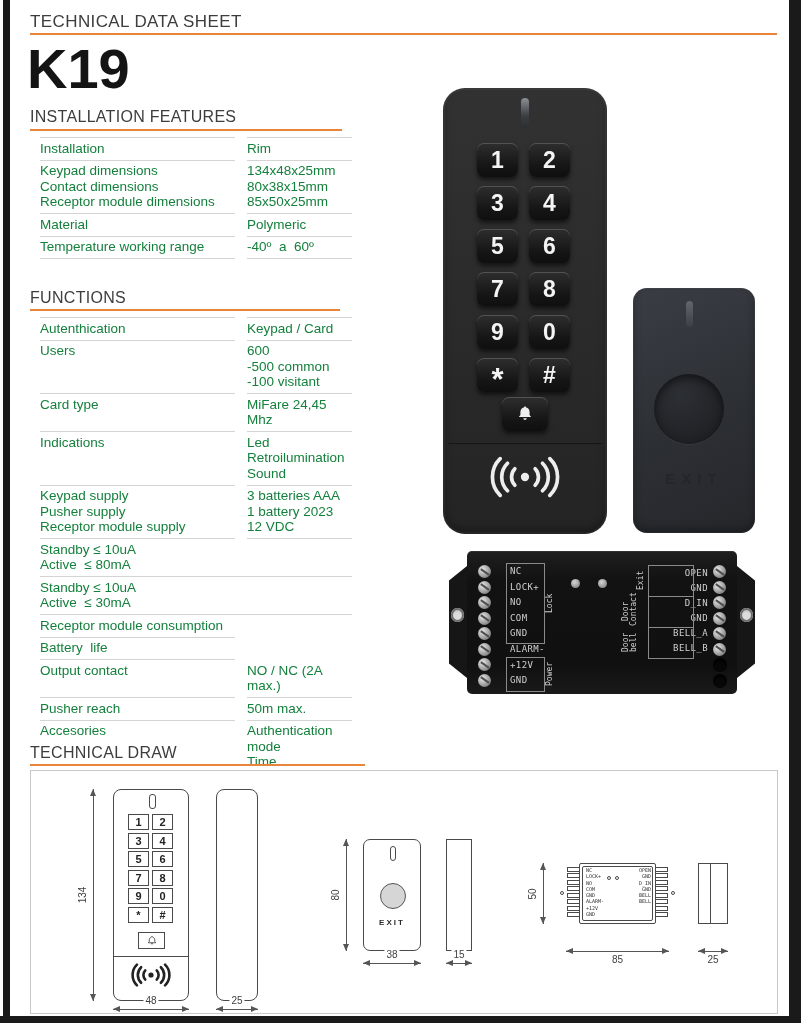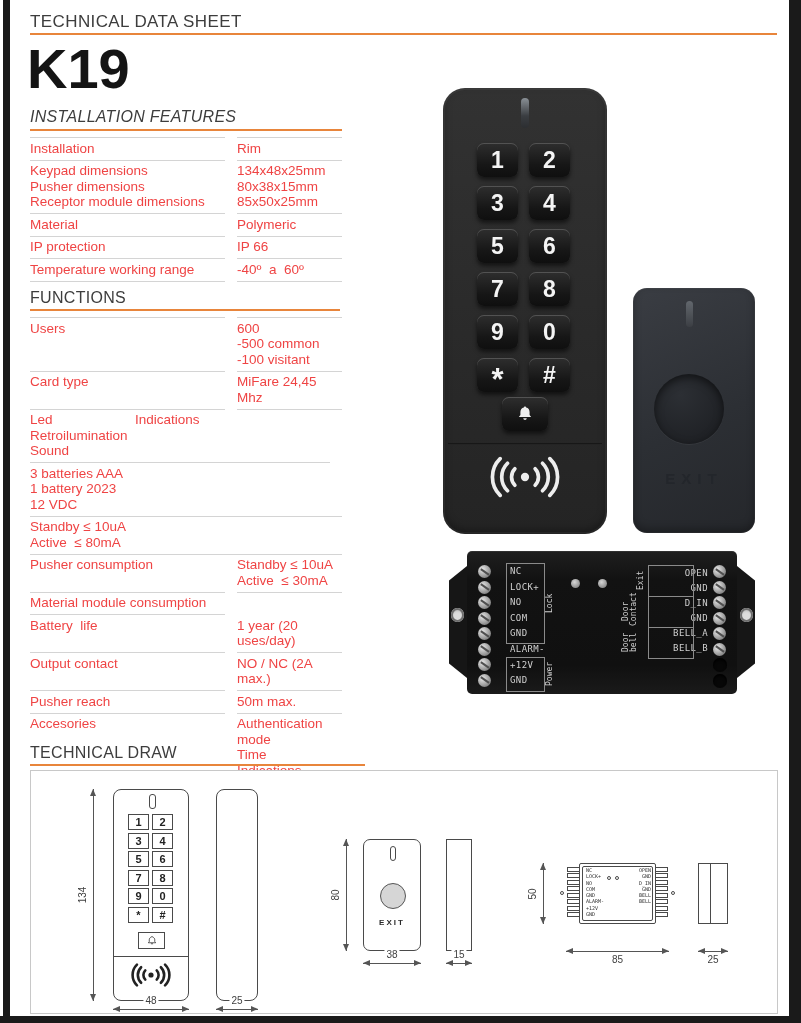--- a/index.html
+++ b/index.html
@@ -12,21 +12,21 @@
   .bar-right{position:absolute;left:789px;top:0;width:12px;height:1023px;background:#1a1a1a;}
   .bar-bottom{position:absolute;left:0;top:1016px;width:801px;height:7px;background:#1a1a1a;}
 
   .abs{position:absolute;}
   .h1{font-size:17px;color:#3d3d3d;letter-spacing:.4px;}
   .h2{font-size:16px;color:#3d3d3d;letter-spacing:.3px;}
   .model{font-size:56px;font-weight:800;color:#141414;letter-spacing:0px;line-height:56px;}
   .rule{height:2px;background:#e8853b;}
 
   
-  .spec-table{position:absolute;width:312px;font-size:13.5px;color:#ef4444;}
+  .spec-table{position:absolute;width:312px;font-size:13.5px;color:#15803d;margin-left:10px;}
   .spec-row{display:flex;}
   .spec-row .cell{border-bottom:1px solid #d4d4d4;padding:2.5px 0 3.5px;line-height:15.5px;white-space:pre-wrap;}
   .spec-row:first-child .cell{border-top:1px solid #d4d4d4;}
   .spec-row .label{width:195px;margin-right:12px;}
   .spec-row .value{flex:1;}
 
   
   .kp-photo{left:443px;top:88px;width:164px;height:446px;border-radius:22px;
     background:linear-gradient(180deg,#323232,#2a2a2a 55%,#242424);
     box-shadow:inset 0 0 0 2px rgba(255,255,255,.05), inset 0 -4px 8px rgba(0,0,0,.35);}
@@ -113,88 +113,89 @@
 <body>
 
 <div class="bar-left"></div>
 <div class="bar-right"></div>
 <div class="bar-bottom"></div>
 
 <div class="abs h1" style="left:30px;top:12px;">TECHNICAL DATA SHEET</div>
 <div class="abs rule" style="left:30px;top:33px;width:747px;"></div>
 <div class="abs model" style="left:27px;top:41px;">K19</div>
 
-<div class="abs h2" style="left:30px;top:108px;font-style:italic;">INSTALLATION FEATURES</div>
+<div class="abs h2" style="left:30px;top:108px;">INSTALLATION FEATURES</div>
 <div class="abs rule" style="left:30px;top:129px;width:312px;"></div>
 <div class="spec-table" style="left:30px;top:137px;">
   <div class="spec-row">
       <div class="cell label">Installation</div>
       <div class="cell value">Rim</div>
     </div>
   <div class="spec-row">
       <div class="cell label">Keypad dimensions
-Pusher dimensions
+Contact dimensions
 Receptor module dimensions</div>
       <div class="cell value">134x48x25mm
 80x38x15mm
 85x50x25mm</div>
     </div>
   <div class="spec-row">
       <div class="cell label">Material</div>
       <div class="cell value">Polymeric</div>
     </div>
   <div class="spec-row">
-      <div class="cell label">IP protection</div>
-      <div class="cell value">IP 66</div>
-    </div>
-  <div class="spec-row">
       <div class="cell label">Temperature working range</div>
       <div class="cell value">-40º  a  60º</div>
     </div>
 </div>
 
 <div class="abs h2" style="left:30px;top:289px;">FUNCTIONS</div>
 <div class="abs rule" style="left:30px;top:309px;width:310px;"></div>
 <div class="spec-table" style="left:30px;top:317px;">
+  <div class="spec-row">
+      <div class="cell label">Autenthication</div>
+      <div class="cell value">Keypad / Card</div>
+    </div>
   <div class="spec-row">
       <div class="cell label">Users</div>
       <div class="cell value">600
 -500 common
 -100 visitant</div>
     </div>
   <div class="spec-row">
       <div class="cell label">Card type</div>
       <div class="cell value">MiFare 24,45 Mhz</div>
     </div>
   <div class="spec-row">
+      <div class="cell label">Indications</div>
       <div class="cell value">Led
 Retroilumination
 Sound</div>
-      <div class="cell label">Indications</div>
-    </div>
-  <div class="spec-row">
+    </div>
+  <div class="spec-row">
+      <div class="cell label">Keypad supply
+Pusher supply
+Receptor module supply</div>
       <div class="cell value">3 batteries AAA
 1 battery 2023
 12 VDC</div>
     </div>
   <div class="spec-row">
       <div class="cell value">Standby ≤ 10uA
 Active  ≤ 80mA</div>
     </div>
   <div class="spec-row">
-      <div class="cell label">Pusher consumption</div>
       <div class="cell value">Standby ≤ 10uA
 Active  ≤ 30mA</div>
     </div>
   <div class="spec-row">
-      <div class="cell label">Material module consumption</div>
+      <div class="cell label">Receptor module consumption</div>
     </div>
   <div class="spec-row">
       <div class="cell label">Battery  life</div>
-      <div class="cell value">1 year (20 uses/day)</div>
     </div>
   <div class="spec-row">
       <div class="cell label">Output contact</div>
       <div class="cell value">NO / NC (2A max.)</div>
     </div>
   <div class="spec-row">
       <div class="cell label">Pusher reach</div>
       <div class="cell value">50m max.</div>
     </div>
   <div class="spec-row">

